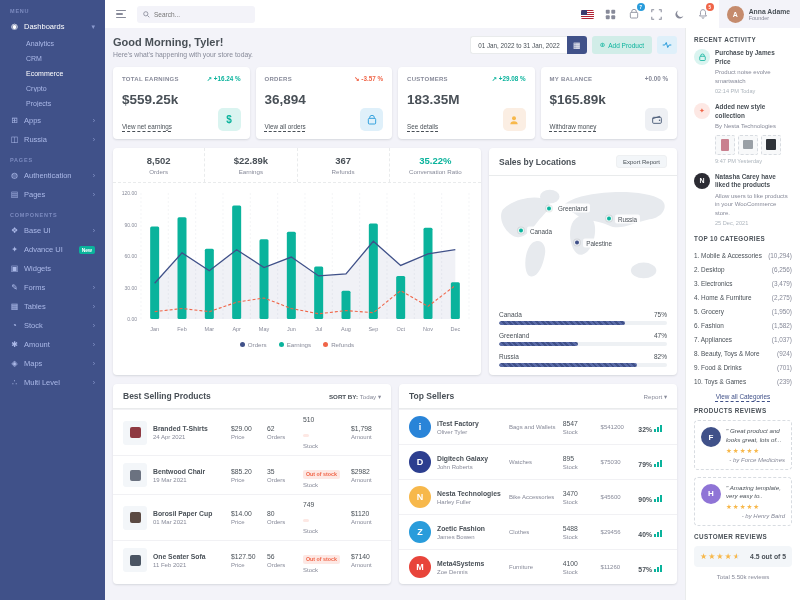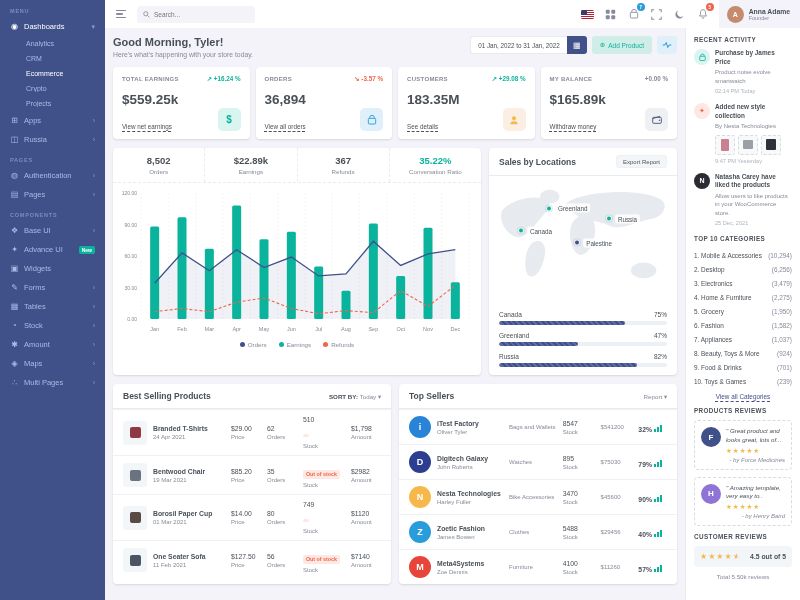--- a/index.html
+++ b/index.html
@@ -295,21 +295,21 @@
           <span class="nav-arrow">›</span>
         </div>
         <div class="nav-row">
           <span class="nav-ic">◈</span>
           <span class="nav-lb">Maps</span>
 
           <span class="nav-arrow">›</span>
         </div>
         <div class="nav-row">
           <span class="nav-ic">∴</span>
-          <span class="nav-lb">Multi Pages</span>
+          <span class="nav-lb">Multi Level</span>
 
           <span class="nav-arrow">›</span>
         </div>
       </div>
   </aside>
 
   <div class="main">
 
     <header class="topbar">
       <div class="hamburger">

